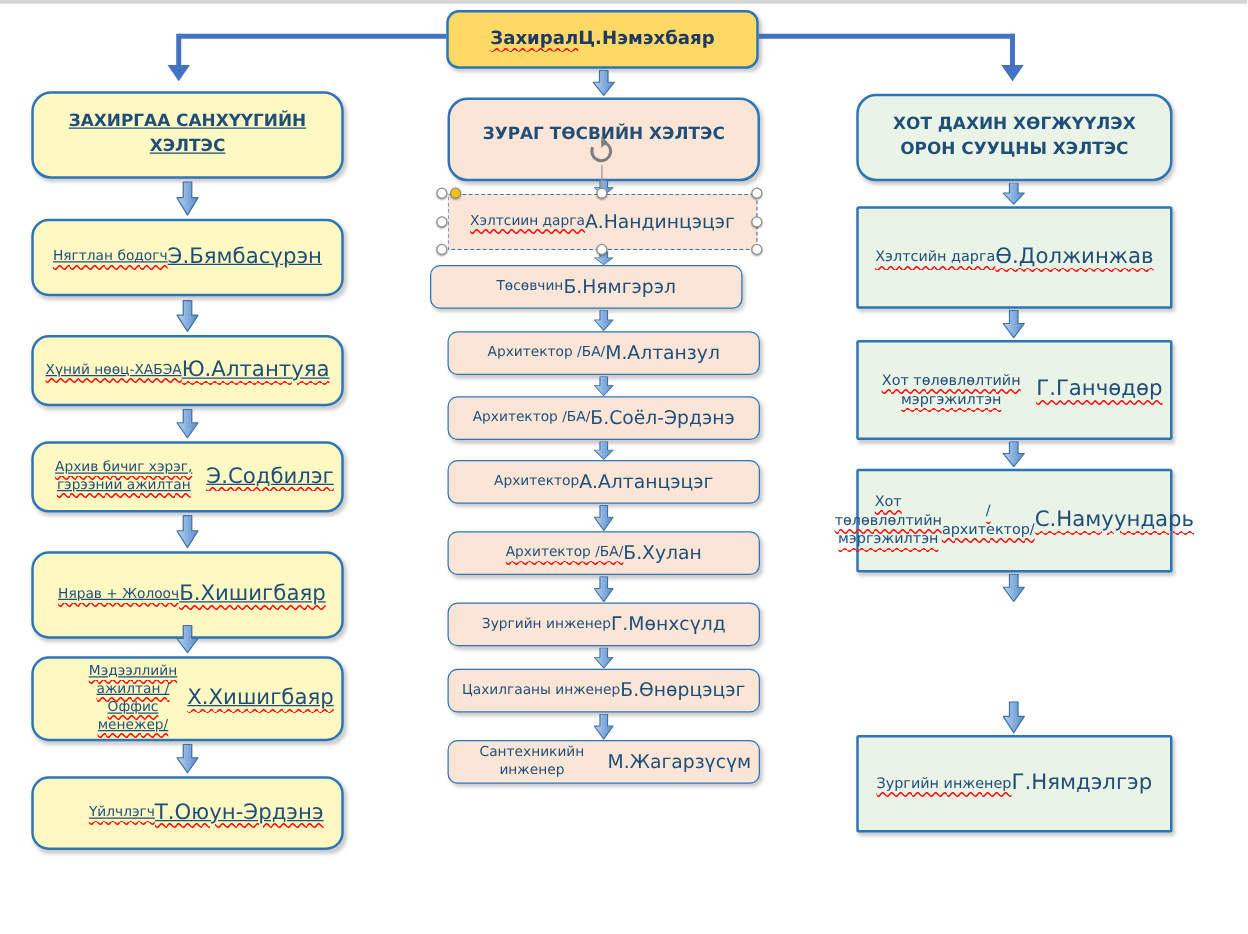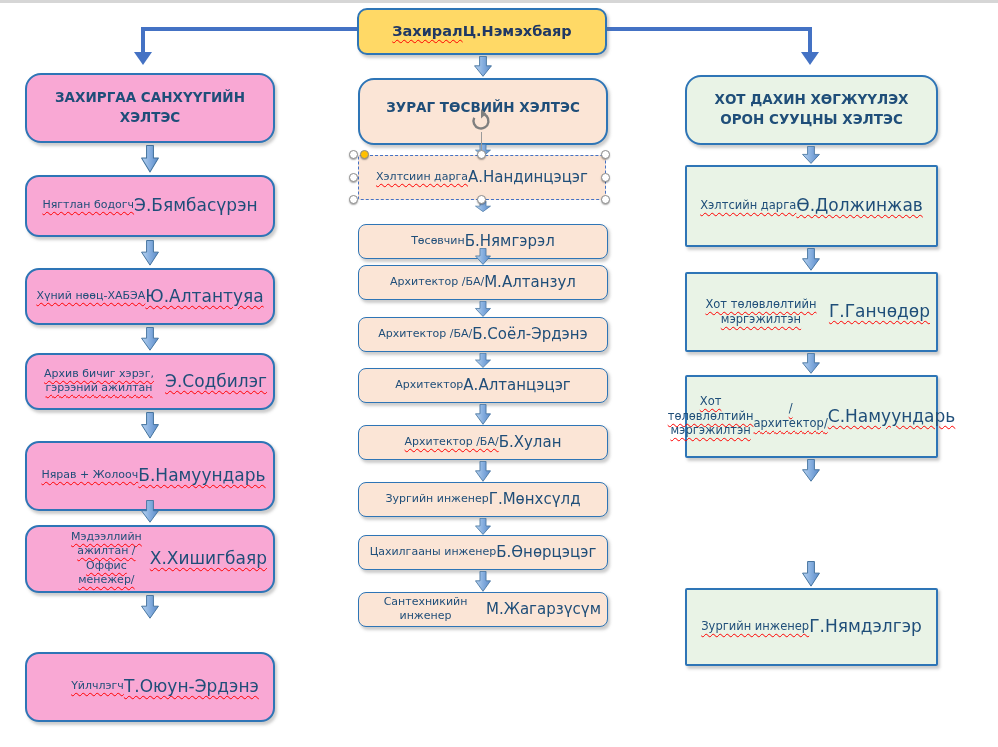--- a/index.html
+++ b/index.html
@@ -9,21 +9,21 @@
   }
   .topline{position:absolute;left:0;top:0;width:998px;height:3px;background:#D6D6D6;}
   
   .box{
     position:absolute;border:2px solid #2E75B6;border-radius:14px;
     display:flex;flex-direction:row;align-items:center;justify-content:center;
     text-align:center;box-shadow:2px 2.5px 3px rgba(110,110,110,.35);box-sizing:border-box;
     padding:2px 6px;
   }
   .yellow{background:#FFD966;border-color:#2E75B6;border-radius:10px;}
-  .teal{background:#f9a8d4;}
+  .teal{background:#fef9c3;text-decoration:underline;}
   .peach{background:#FBE5D6;}
   .green{background:#E9F3E6;border-radius:2px;}
   .hdrbox{border-radius:16px;}
   .mid-sm{border-radius:8px;border-width:1.6px;}
   .selbox{
     border:1.6px dashed #4472C4;border-radius:2px;background:#FBE5D6;
     box-shadow:none;
   }
   .hdr{font-weight:bold;font-size:13.5px;line-height:1.45;color:#1F4E79;}
   .tophdr{font-weight:bold;font-size:14.5px;line-height:1.5;color:#203864;}
@@ -113,35 +113,35 @@
   <div class="box teal" style="left:25px;top:353px;width:250px;height:57px;">
     <div class="role sq">Архив бичиг хэрэг, гэрээний ажилтан</div>
     <div class="name-lg sq">Э.Содбилэг</div>
   </div>
   <svg class="ar" style="left:141px;top:412px;width:18px;height:27px">
       <use href="#blockArrow"></use>
     </svg>
 
   <div class="box teal" style="left:25px;top:441px;width:250px;height:70px;padding-left:13px;">
     <div class="role sq">Нярав + Жолооч</div>
-    <div class="name-lg sq">Б.Намуундарь</div>
+    <div class="name-lg sq">Б.Хишигбаяр</div>
   </div>
   <svg class="ar" style="left:141px;top:500px;width:18px;height:23px">
       <use href="#blockArrow"></use>
     </svg>
 
   <div class="box teal" style="left:25px;top:525px;width:250px;height:68px;padding-left:36px;">
     <div class="role sq" style="max-width:200px;">Мэдээллийн ажилтан /Оффис менежер/</div>
     <div class="name-lg sq">Х.Хишигбаяр</div>
   </div>
   <svg class="ar" style="left:141px;top:595px;width:18px;height:24px">
       <use href="#blockArrow"></use>
     </svg>
 
-  <div class="box teal" style="left:25px;top:652px;width:250px;height:70px;padding-left:36px;">
+  <div class="box teal" style="left:25px;top:621px;width:250px;height:59px;padding-left:36px;">
     <div class="role sq">Үйлчлэгч</div>
     <div class="name-lg sq">Т.Оюун-Эрдэнэ</div>
   </div>
 
   <div class="box peach hdrbox" style="left:358px;top:78px;width:250px;height:67px;">
     <div class="hdr" style="padding-bottom:8px;">ЗУРАГ ТӨСВИЙН ХЭЛТЭС</div>
   </div>
 
   <svg class="rot" style="left:469px;top:109px;" width="24" height="24" viewBox="0 0 24 24">
     <path d="M12 4.5 a 7.5 7.5 0 1 1 -6.8 4.3" fill="none" stroke="#7f7f7f" stroke-width="2.4"></path>
@@ -165,21 +165,21 @@
   <div class="handle" style="left:349px;top:173px;"></div>
   <div class="handle" style="left:601px;top:173px;"></div>
   <div class="handle" style="left:349px;top:195px;"></div>
   <div class="handle" style="left:477px;top:195px;"></div>
   <div class="handle" style="left:601px;top:195px;"></div>
 
   <svg class="ar" style="left:475px;top:201px;width:16px;height:11px">
       <use href="#blockArrow"></use>
     </svg>
 
-  <div class="box peach mid-sm" style="left:358px;top:212px;width:250px;height:35px;margin-top:12px;">
+  <div class="box peach mid-sm" style="left:344px;top:212px;width:250px;height:35px;">
     <div class="role">Төсөвчин</div>
     <div class="name-md">Б.Нямгэрэл</div>
   </div>
   <svg class="ar" style="left:475px;top:248px;width:16px;height:17px">
       <use href="#blockArrow"></use>
     </svg>
 
   <div class="box peach mid-sm" style="left:358px;top:265px;width:250px;height:35px;">
     <div class="role">Архитектор /БА/</div>
     <div class="name-md">М.Алтанзул</div>

